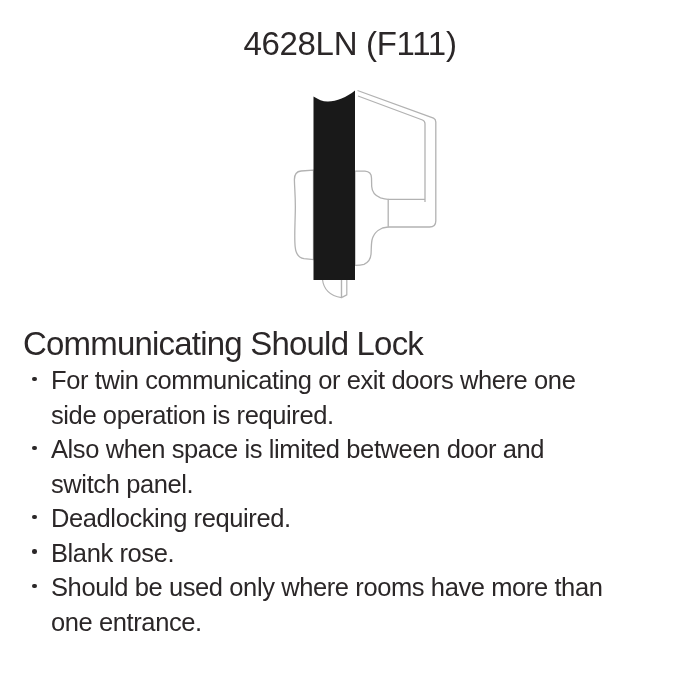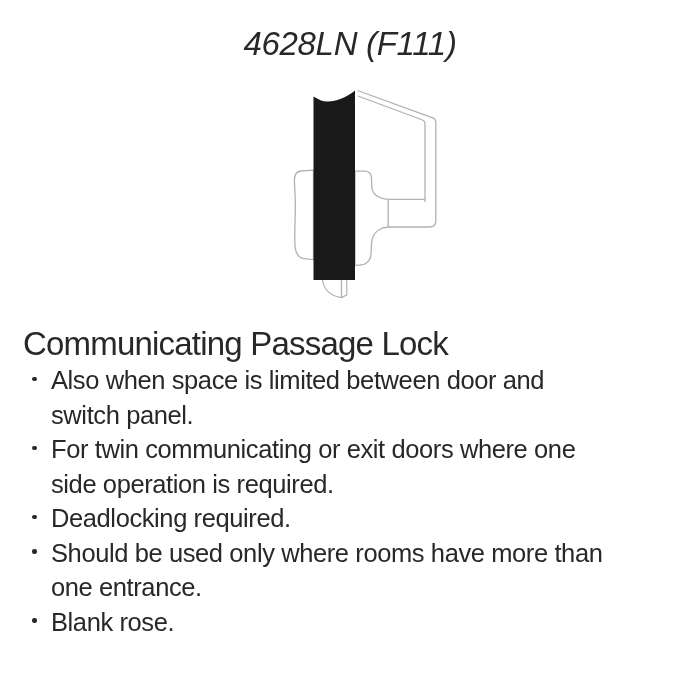--- a/index.html
+++ b/index.html
@@ -12,21 +12,20 @@
     overflow:hidden;
   }
   .page-title{
     position:absolute;
     top:27px;left:0;width:700px;
     text-align:center;
     font-size:33px;
     line-height:1.05;
     letter-spacing:-0.3px;
     color:#2b2728;
-    font-style:italic;
   }
   .diagram{
     position:absolute;
     left:280px;top:85px;
     width:170px;height:225px;
   }
   .section-heading{
     position:absolute;
     left:23px;top:327px;
     font-size:33px;
@@ -86,24 +85,24 @@
            L 313.5 259.6 Z" fill="#ffffff" stroke="#b2b2b2" stroke-width="1.3"></path>
 
   <path d="M 322.5 279.5 C 323.5 288.5 329.5 296.3 341.5 297.6 L 341.5 279.5 Z" fill="#ffffff" stroke="#b2b2b2" stroke-width="1.2"></path>
   <path d="M 341.5 279.5 L 341.5 297.6 M 346.8 279.5 L 346.8 294.8 L 342 297.4" fill="none" stroke="#b2b2b2" stroke-width="1.2"></path>
 
   <path d="M 313.5 96.4 C 318.5 99.6 322.5 101.3 327.5 101.4
            C 336 101.6 346.5 97.2 355 90.4
            L 355 280 L 313.5 280 Z" fill="#191919" stroke="none"></path>
 </svg>
 
-<div class="section-heading">Communicating Passage Lock</div>
+<div class="section-heading">Communicating Should Lock</div>
 
 <ul class="features">
+  <li>For twin communicating or exit doors where one
+side operation is required.</li>
   <li>Also when space is limited between door and
 switch panel.</li>
-  <li>For twin communicating or exit doors where one
-side operation is required.</li>
   <li>Deadlocking required.</li>
+  <li>Blank rose.</li>
   <li>Should be used only where rooms have more than
 one entrance.</li>
-  <li>Blank rose.</li>
 </ul>
 
 </body></html>

